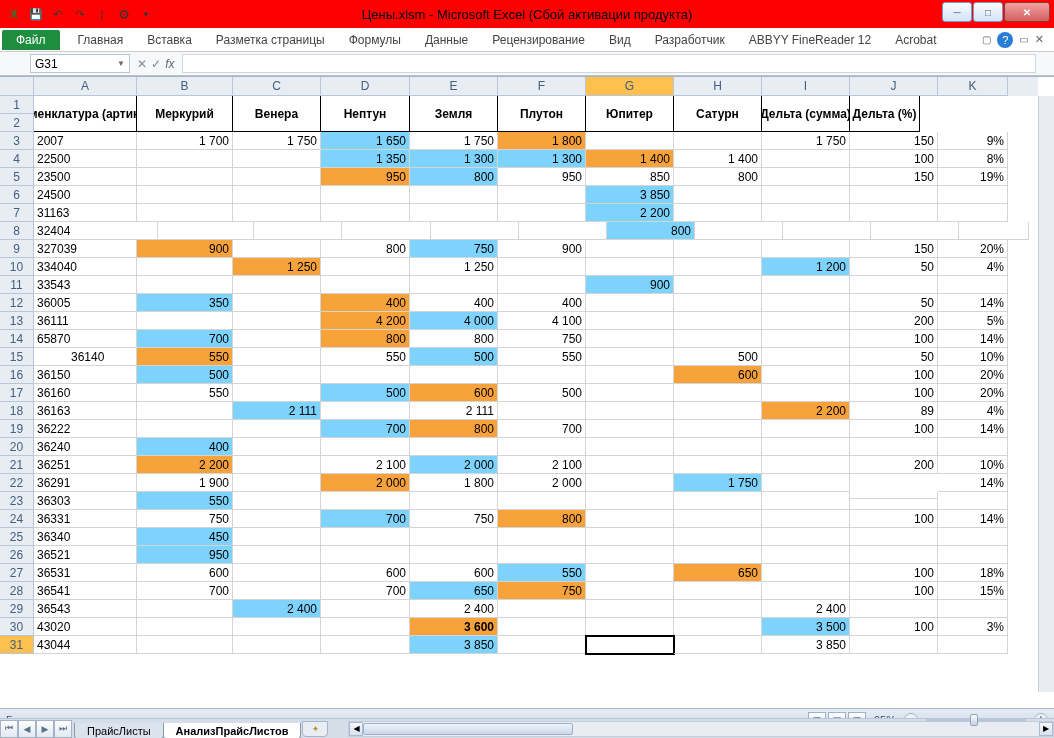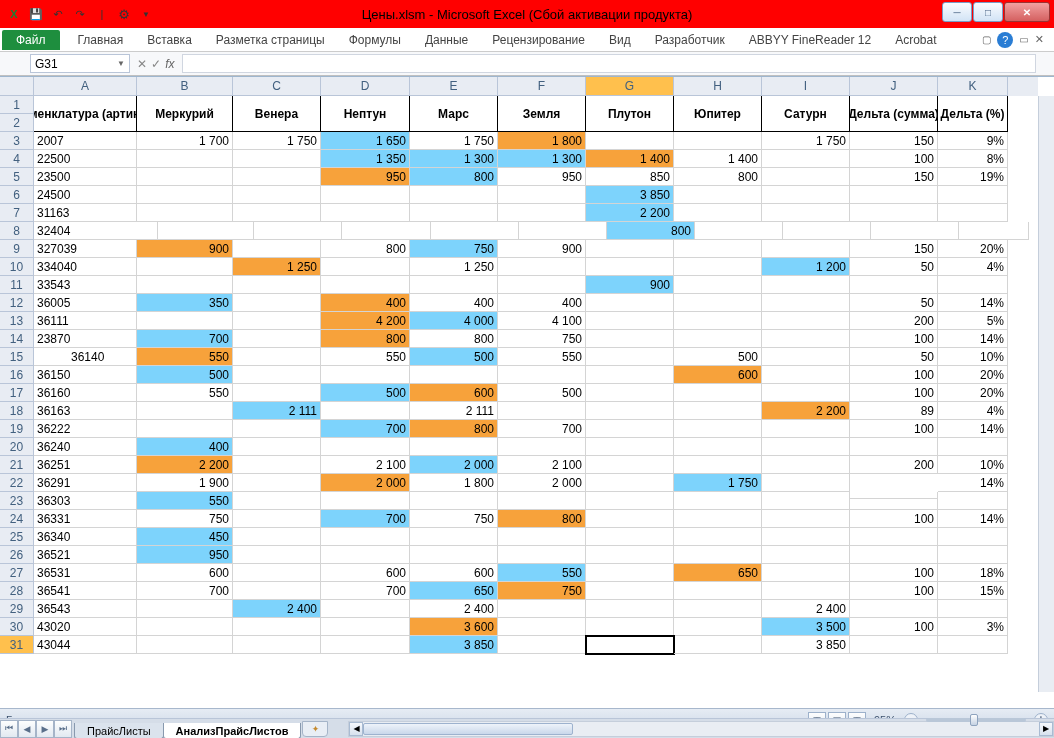--- a/index.html
+++ b/index.html
@@ -149,21 +149,20 @@
       <div class="row-h">29</div>
       <div class="row-h">30</div>
       <div class="row-h sel">31</div>
     </div>
   <div class="cells" id="cells">
       <div class="row hdr">
         <div class="cell" style="width: 103px; border-right: 1.5px solid rgb(0, 0, 0);">Номенклатура (артикул)</div>
         <div class="cell" style="width: 96px; border-right: 1.5px solid rgb(0, 0, 0);">Меркурий</div>
         <div class="cell" style="width: 88px; border-right: 1.5px solid rgb(0, 0, 0);">Венера</div>
         <div class="cell" style="width: 89px; border-right: 1.5px solid rgb(0, 0, 0);">Нептун</div>
-        <div class="cell" style="width: 88px; border-right: 1.5px solid rgb(0, 0, 0);">Марс</div>
         <div class="cell" style="width: 88px; border-right: 1.5px solid rgb(0, 0, 0);">Земля</div>
         <div class="cell" style="width: 88px;">Плутон</div>
         <div class="cell" style="width: 88px;">Юпитер</div>
         <div class="cell" style="width: 88px;">Сатурн</div>
         <div class="cell" style="width: 88px;">Дельта (сумма)</div>
         <div class="cell" style="width: 70px; border-right: 1.5px solid rgb(0, 0, 0);">Дельта (%)</div>
       </div>
       <div class="row">
         <div class="cell" style="width: 103px;">2007</div>
         <div class="cell num" style="width: 96px;">1 700</div>
@@ -301,21 +300,21 @@
         <div class="cell num orange" style="width: 89px;">4 200</div>
         <div class="cell num green" style="width: 88px;">4 000</div>
         <div class="cell num" style="width: 88px;">4 100</div>
         <div class="cell" style="width: 88px;"></div>
         <div class="cell" style="width: 88px;"></div>
         <div class="cell" style="width: 88px;"></div>
         <div class="cell num" style="width: 88px;">200</div>
         <div class="cell num" style="width: 70px;">5%</div>
       </div>
       <div class="row">
-        <div class="cell" style="width: 103px;">23870</div>
+        <div class="cell" style="width: 103px;">65870</div>
         <div class="cell num green" style="width: 96px;">700</div>
         <div class="cell" style="width: 88px;"></div>
         <div class="cell num orange" style="width: 89px;">800</div>
         <div class="cell num" style="width: 88px;">800</div>
         <div class="cell num" style="width: 88px;">750</div>
         <div class="cell" style="width: 88px;"></div>
         <div class="cell" style="width: 88px;"></div>
         <div class="cell" style="width: 88px;"></div>
         <div class="cell num" style="width: 88px;">100</div>
         <div class="cell num" style="width: 70px;">14%</div>
@@ -513,21 +512,21 @@
         <div class="cell" style="width: 88px;"></div>
         <div class="cell num" style="width: 88px;">2 400</div>
         <div class="cell" style="width: 88px;"></div>
         <div class="cell" style="width: 70px;"></div>
       </div>
       <div class="row">
         <div class="cell" style="width: 103px;">43020</div>
         <div class="cell" style="width: 96px;"></div>
         <div class="cell" style="width: 88px;"></div>
         <div class="cell" style="width: 89px;"></div>
-        <div class="cell num orange" style="width: 88px;">3 600</div>
+        <div class="cell num orange" style="width: 88px; font-weight: bold;">3 600</div>
         <div class="cell" style="width: 88px;"></div>
         <div class="cell" style="width: 88px;"></div>
         <div class="cell" style="width: 88px;"></div>
         <div class="cell num green" style="width: 88px;">3 500</div>
         <div class="cell num" style="width: 88px;">100</div>
         <div class="cell num" style="width: 70px;">3%</div>
       </div>
       <div class="row">
         <div class="cell" style="width: 103px;">43044</div>
         <div class="cell" style="width: 96px;"></div>

